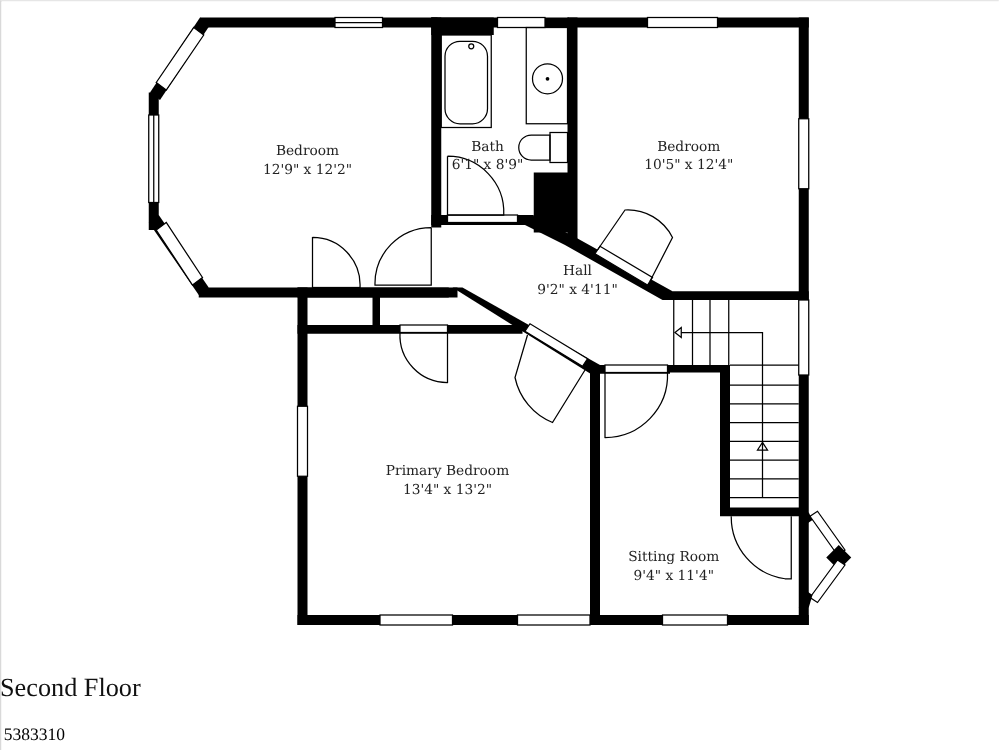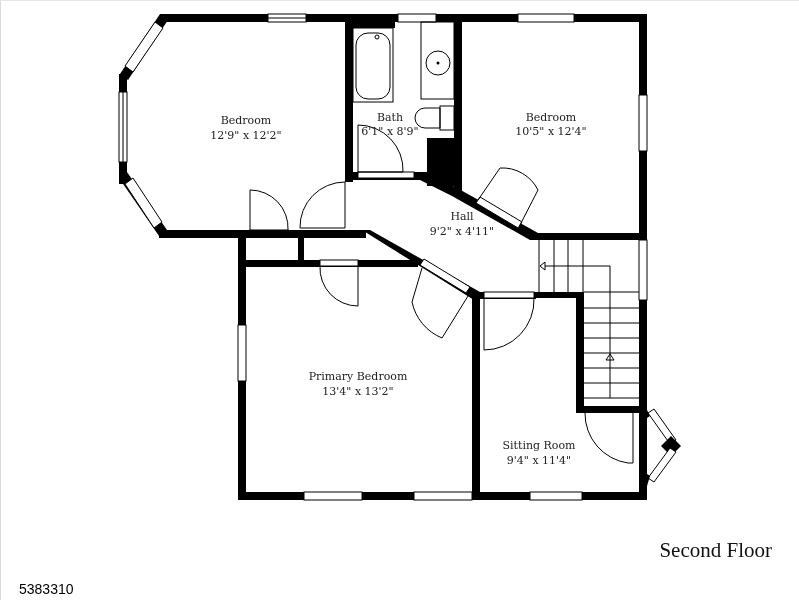--- a/index.html
+++ b/index.html
@@ -1,21 +1,21 @@
 <!DOCTYPE html>
 <html><head>
 <meta charset="utf-8">
 <style>
   html, body { margin: 0; padding: 0; background: #ffffff; }
   body { width: 799px; height: 600px; position: relative; overflow: hidden; }
   .frame { position: absolute; left: 0; top: 0; width: 799px; height: 600px; border-left: 1px solid #d9d9d9; border-top: 1px solid #e6e6e6; box-sizing: border-box; }
   svg.plan { position: absolute; left: 0; top: 0; }
   .room-label { font-family: "DejaVu Serif", "Liberation Serif", serif; font-size: 11px; fill: #222; text-anchor: middle; }
-  .floor-title { position: absolute; left: 0; width: 772px; top: 538px; text-align: right; font-family: "Liberation Serif", serif; font-size: 21px; color: #111; }
-  .listing-id { position: absolute; left: 19px; top: 581px; font-family: Liberation Sans, sans-serif; font-size: 14px; color: #000; }
+  .floor-title { position: absolute; left: 0; width: 772px; top: 538px; text-align: left; font-family: "Liberation Serif", serif; font-size: 21px; color: #111; }
+  .listing-id { position: absolute; left: 3px; top: 581px; font-family: Liberation Serif, serif; font-size: 14px; color: #000; }
   .wall { fill: #000; }
   .win { fill: #fff; stroke: #000; stroke-width: 1; }
   .thin { fill: none; stroke: #000; stroke-width: 1; }
 </style>
 </head>
 <body>
 
 <div class="frame"></div>
 
 <svg class="plan" width="799" height="600" viewBox="0 0 799 600">

